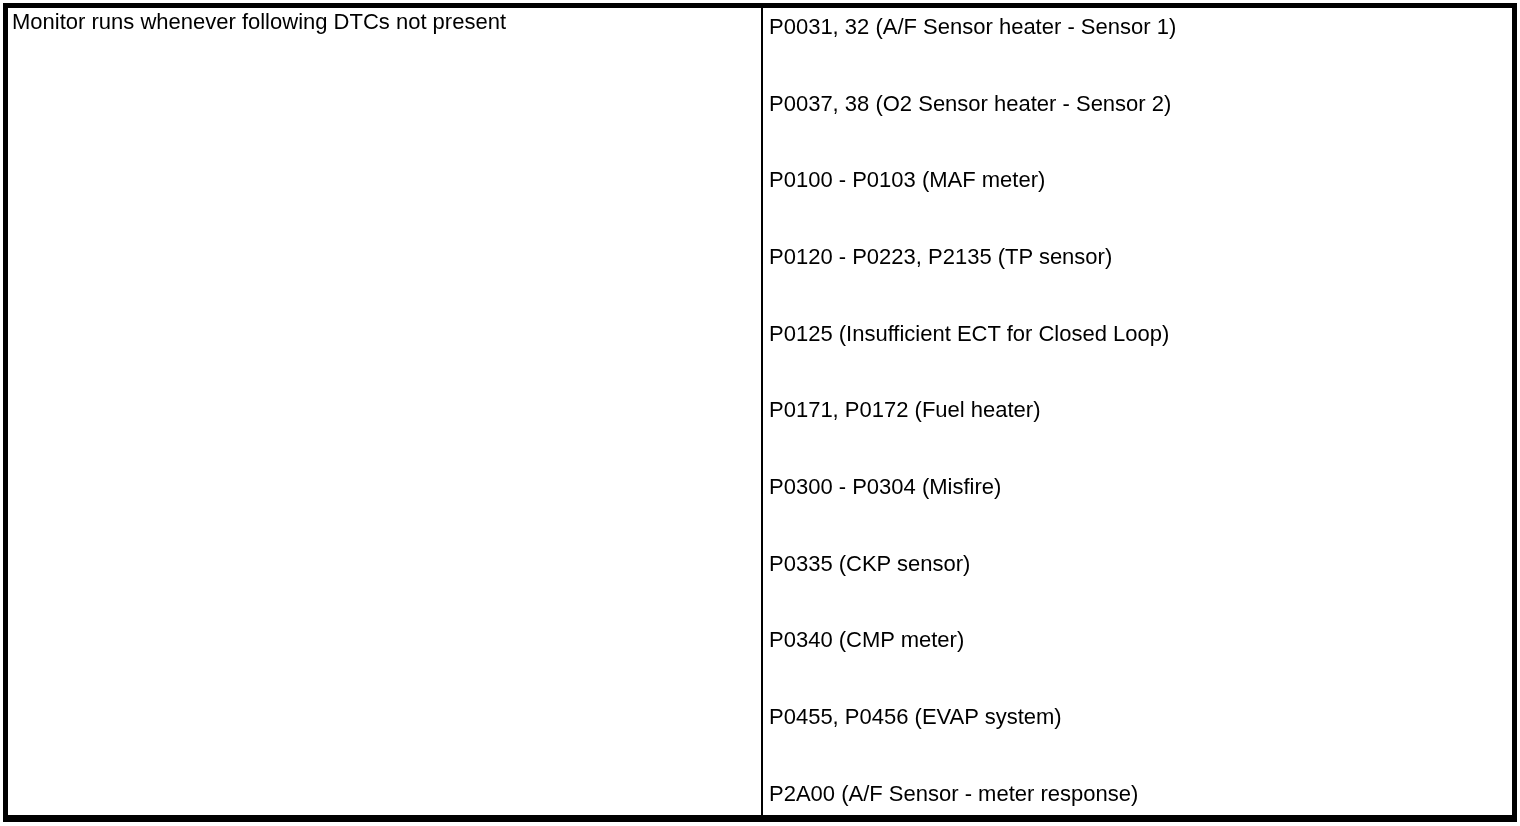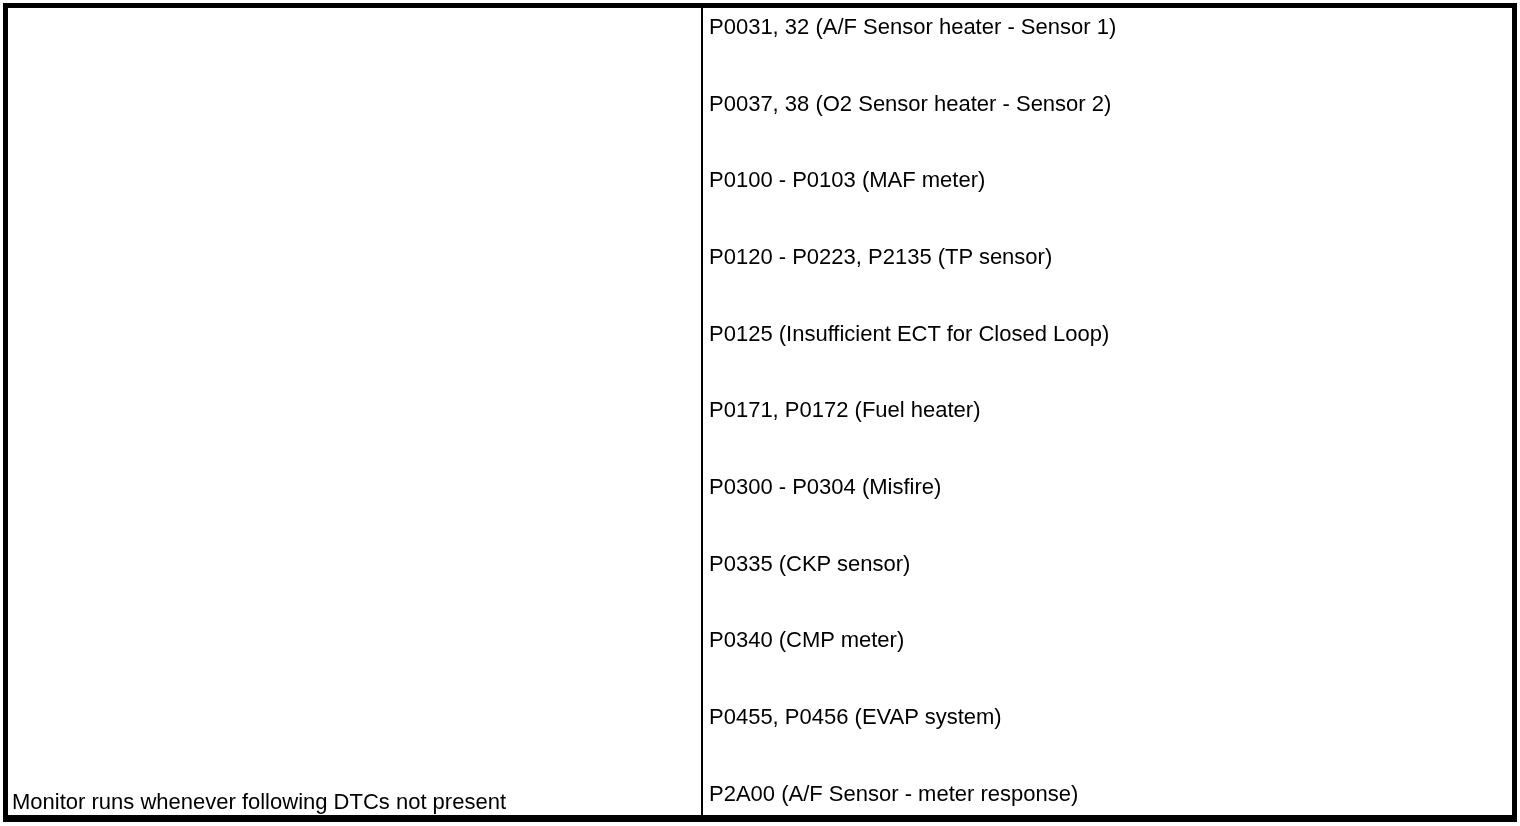--- a/index.html
+++ b/index.html
@@ -19,24 +19,24 @@
     top: 3px;
     width: 1514px;
     height: 819px;
     border: 5px solid #000000;
     border-bottom-width: 7px;
     display: flex;
     background: #ffffff;
   }
 
   .cell-left {
-    width: 695px;
+    width: 755px;
     border-right: 2px solid #000000;
     display: flex;
-    align-items: flex-end;
+    align-items: flex-start;
     padding-left: 4px;
     padding-right: 1px;
     font-size: 22px;
     line-height: 1.25;
   }
 
   .cell-right {
     flex: 1;
     display: flex;
     flex-direction: column;

